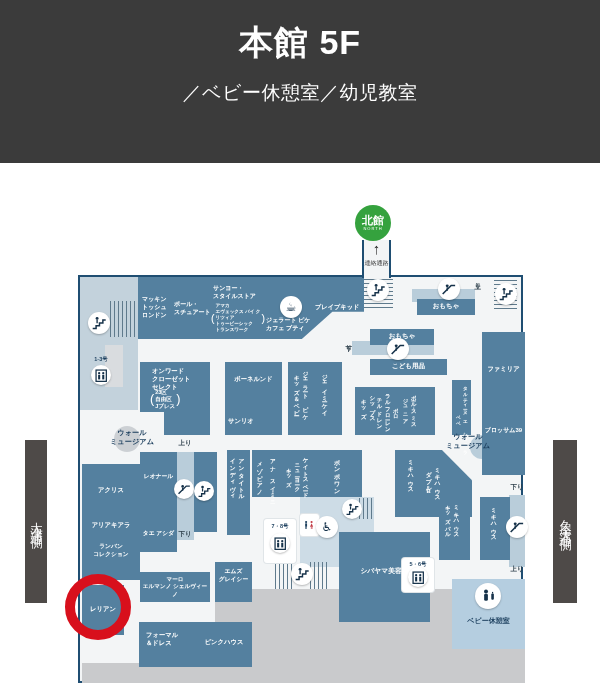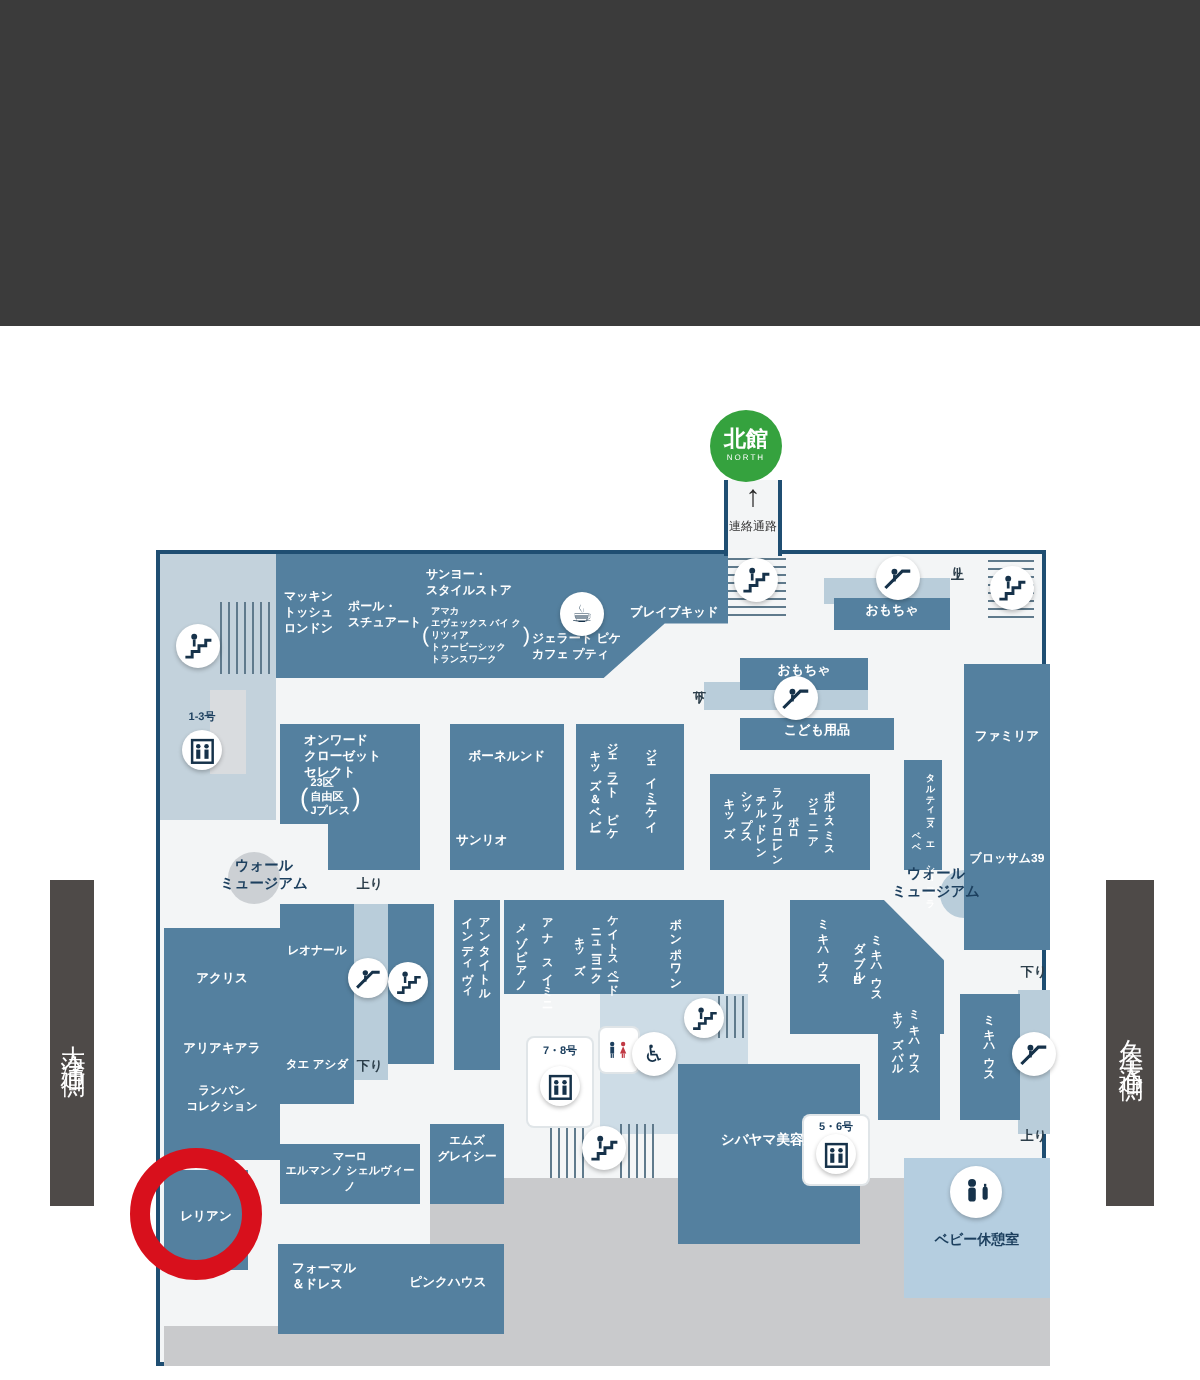--- a/index.html
+++ b/index.html
@@ -46,20 +46,22 @@
   .paren::before{content:"(";font-size:2.3em;font-weight:300;line-height:1;}
   .paren::after{content:")";font-size:2.3em;font-weight:300;line-height:1;}
   
   #highlight-ring{position:absolute;left:65px;top:574px;width:66px;height:66px;border-radius:50%;
                   border:10px solid #d8101c;box-sizing:border-box;z-index:20;}
 </style>
 </head>
 <body>
 
 <div id="header">
+  <div id="title">本館 5F</div>
+  <div class="subtitle">／ベビー休憩室／幼児教室</div>
 </div>
 
 <div id="side-left" class="sidebar">大津通側</div>
 <div id="side-right" class="sidebar">久屋大通側</div>
 
 <div id="map">
     <div class="el area" style="left: 0px; top: 0px; width: 58px; height: 133px; background: rgb(195, 210, 220);"></div>
     <div class="el area" style="left: 25px; top: 68px; width: 18px; height: 42px; background: rgb(217, 220, 223);"></div>
     <div class="el area" style="left: 172px; top: 312px; width: 273px; height: 94px; background: rgb(201, 202, 204);"></div>
     <div class="el area" style="left: 135px; top: 325px; width: 37px; height: 81px; background: rgb(201, 202, 204);"></div>

